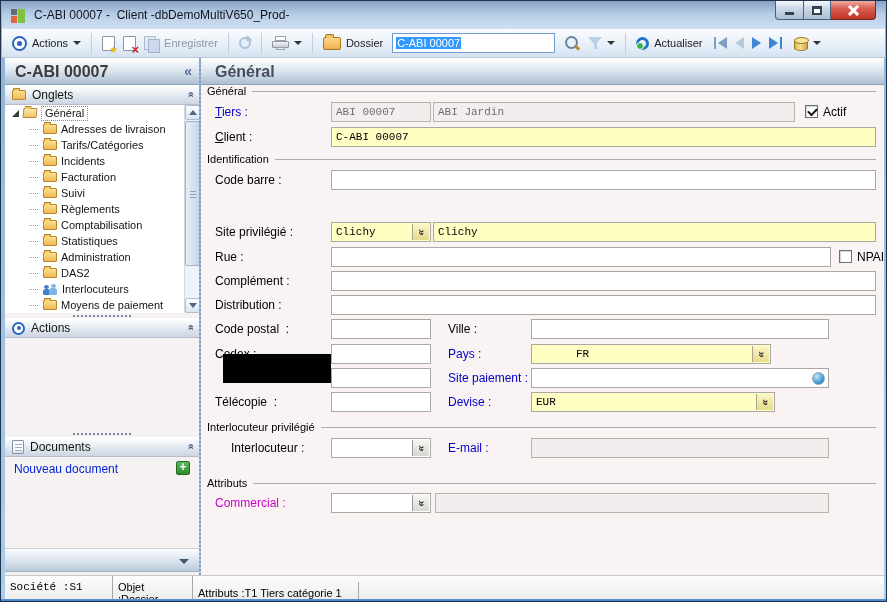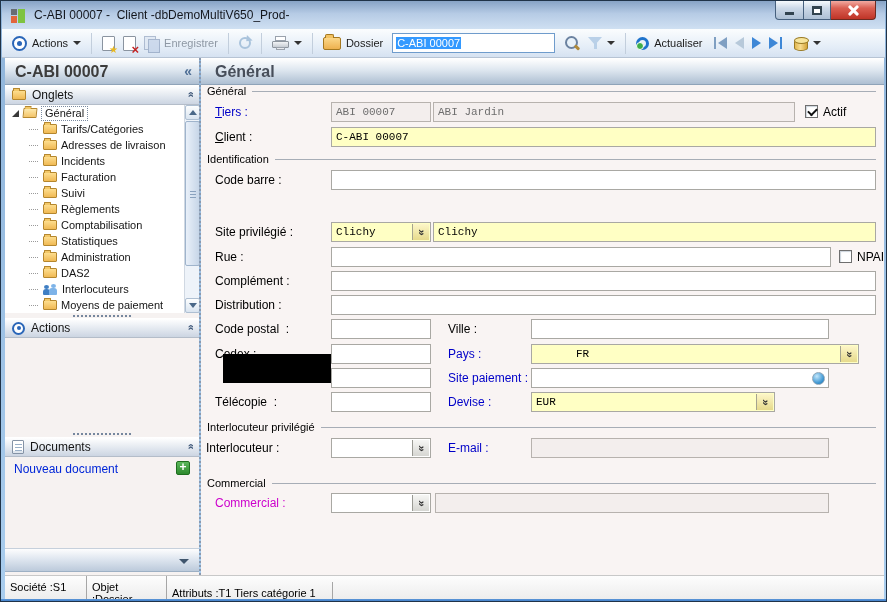--- a/index.html
+++ b/index.html
@@ -339,26 +339,26 @@
 
     <div class="tree">
       <div class="trow root">
         <i class="exp-arrow"></i>
         <span class="fold open"></span>
         <span class="root-label">Général</span>
       </div>
       <div class="trow child">
           <i class="conn"></i>
           <span class="fold"></span>
+          <span>Adresses de livraison</span>
+        </div>
+      <div class="trow child">
+          <i class="conn"></i>
+          <span class="fold"></span>
           <span>Tarifs/Catégories</span>
-        </div>
-      <div class="trow child">
-          <i class="conn"></i>
-          <span class="fold"></span>
-          <span>Adresses de livraison</span>
         </div>
       <div class="trow child">
           <i class="conn"></i>
           <span class="fold"></span>
           <span>Incidents</span>
         </div>
       <div class="trow child">
           <i class="conn"></i>
           <span class="fold"></span>
           <span>Facturation</span>
@@ -490,21 +490,21 @@
     <div class="fld" style="left:130px; top:237px; width:545px;"></div>
 
     <span class="flabel" style="left:14px; top:261px;">Code postal  :</span>
     <div class="fld" style="left:130px; top:261px; width:100px;"></div>
     <span class="flabel" style="left:247px; top:261px;">Ville :</span>
     <div class="fld" style="left:330px; top:261px; width:298px;"></div>
 
     <span class="flabel" style="left:14px; top:286px;">Cedex :</span>
     <div class="fld" style="left:130px; top:286px; width:100px;"></div>
     <span class="flabel blue" style="left:247px; top:286px;">Pays :</span>
-    <div class="fld yel combo" style="left:330px; top:286px; width:328px;padding-left:44px;">
+    <div class="fld yel combo" style="left:330px; top:286px; width:240px;padding-left:44px;">
       <span>FR</span>
       <span class="cbtn ybtn">
           <i class="dblchev">»</i>
         </span>
     </div>
 
     <div class="fld" style="left:130px; top:310px; width:100px;"></div>
     <span class="flabel blue" style="left:247px; top:310px;">Site paiement :</span>
     <div class="fld" style="left:330px; top:310px; width:298px;">
       <span class="globe-btn"></span>
@@ -519,45 +519,45 @@
           <i class="dblchev">»</i>
         </span>
     </div>
 
     <div class="redact" style="left:22px; top:296px; width:108px; height:29px;"></div>
 
     <div class="legend" style="top:362px;">
       <span>Interlocuteur privilégié</span>
         <i></i>
     </div>
-    <span class="flabel" style="left:5px; top:380px;">Interlocuteur :</span>
+    <span class="flabel" style="left:30px; top:380px;">Interlocuteur :</span>
     <div class="fld combo" style="left:130px; top:380px; width:100px;">
       <span></span>
       <span class="cbtn gbtn">
           <i class="dblchev">»</i>
         </span>
     </div>
     <span class="flabel blue" style="left:247px; top:380px;">E-mail :</span>
     <div class="fld dis" style="left:330px; top:380px; width:298px;"></div>
 
     <div class="legend" style="top:418px;">
-      <span>Commercial</span>
+      <span>Attributs</span>
         <i></i>
     </div>
     <span class="flabel magenta" style="left:14px; top:435px;">Commercial :</span>
     <div class="fld combo" style="left:130px; top:435px; width:100px;">
       <span></span>
       <span class="cbtn gbtn">
           <i class="dblchev">»</i>
         </span>
     </div>
     <div class="fld dis" style="left:234px; top:435px; width:394px;"></div>
   </div>
 
   <div class="statusbar">
-    <div class="scell" style="width:82px;">Société :S1</div>
+    <div class="scell" style="width:108px;font-family:Liberation Mono, monospace;">Société :S1</div>
     <div class="scell" style="width:80px;">Objet :Dossier</div>
     <div class="scell" style="width:166px;margin-top:6px;">Attributs :T1 Tiers catégorie 1</div>
     <div class="scell" style="flex:1; border-right:none;"></div>
   </div>
 
   <div class="bottom-band"></div>
 </div>
 
 </body></html>

